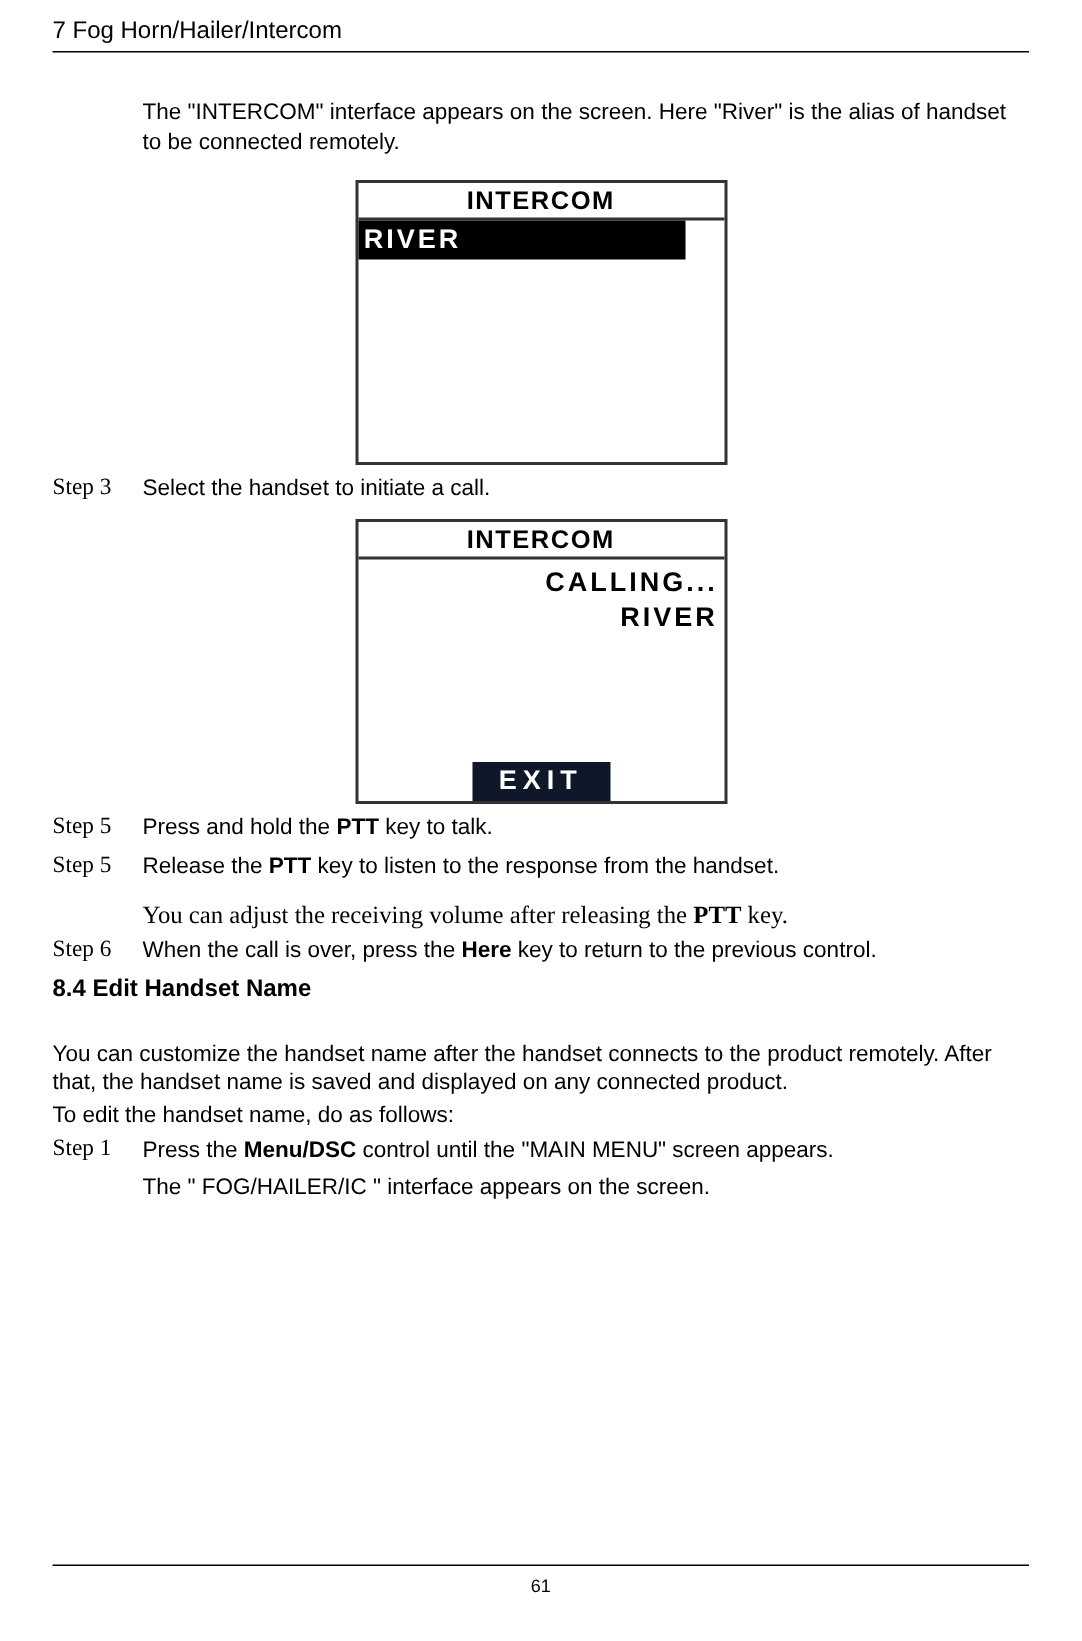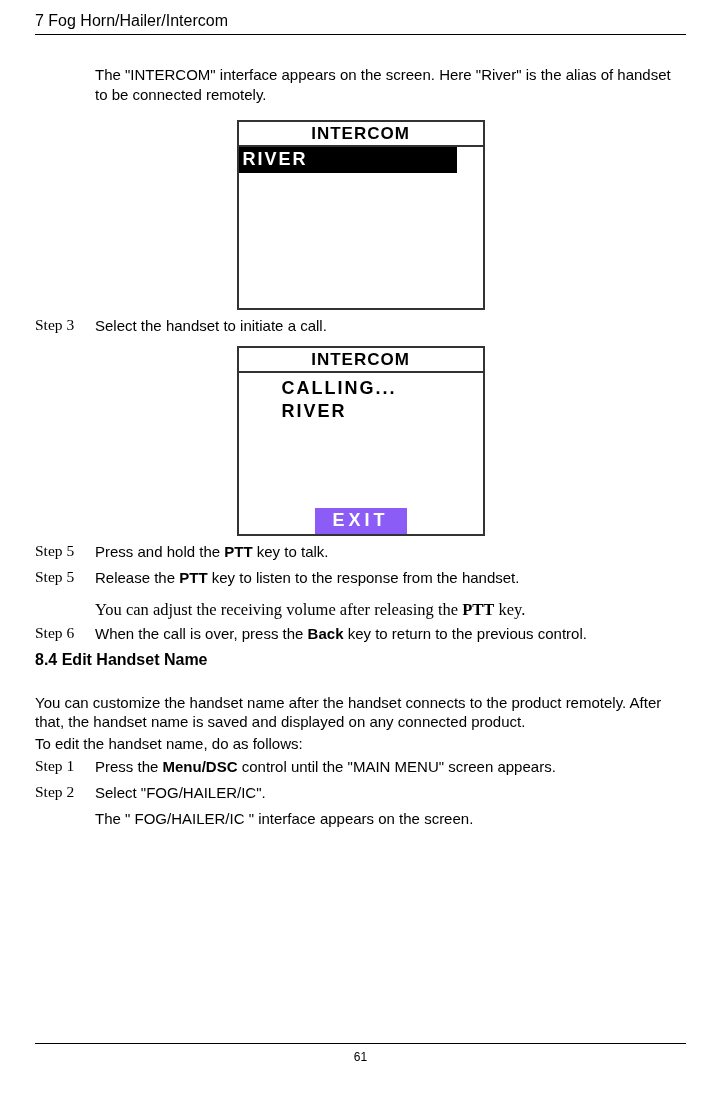--- a/index.html
+++ b/index.html
@@ -63,32 +63,31 @@
     padding: 2px 4px 3px 4px;
     text-align: left;
     width: 210px;
   }
   .lcd-row {
     font-family: 'Arial Black', Arial, sans-serif;
     font-weight: 900;
     font-size: 18px;
     letter-spacing: 2px;
     padding: 1px 4px;
-    text-align: left;
-    margin-left: 39px;
+    text-align: right;
   }
   .lcd-body {
     padding-top: 4px;
   }
   .lcd-bottom-button {
     position: absolute;
     bottom: 0;
     left: 50%;
     transform: translateX(-50%);
-    background: #8b5cf6;
+    background: #0f172a;
     color: #fff;
     font-family: 'Arial Black', Arial, sans-serif;
     font-weight: 900;
     font-size: 18px;
     letter-spacing: 4px;
     padding: 2px 18px 3px 18px;
   }
   .step-row {
     display: flex;
     margin-bottom: 6px;
@@ -185,40 +184,36 @@
       </div>
     </div>
 
     <div class="note-line">
       <span>You can adjust the receiving volume after releasing the </span><span style="font-weight:bold;">PTT</span><span> key.</span>
     </div>
 
     <div class="step-row">
       <div class="step-label">Step 6</div>
       <div class="step-text">
-        <span>When the call is over, press the </span><span class="bold">Back</span><span> key to return to the previous control.</span>
+        <span>When the call is over, press the </span><span class="bold">Here</span><span> key to return to the previous control.</span>
       </div>
     </div>
 
     <div class="section-heading">8.4 Edit Handset Name</div>
 
     <div class="para">You can customize the handset name after the handset connects to the product remotely. After that, the handset name is saved and displayed on any connected product.</div>
     <div class="para">To edit the handset name, do as follows:</div>
 
     <div class="step-row" style="margin-top:4px;">
       <div class="step-label">Step 1</div>
       <div class="step-text">
         <span>Press the </span><span class="bold">Menu/DSC</span><span> control until the "MAIN MENU" screen appears.</span>
       </div>
     </div>
 
-    <div class="step-row" style="margin-top:6px;">
-      <div class="step-label">Step 2</div>
-      <div class="step-text">Select "FOG/HAILER/IC".</div>
-    </div>
 
     <div class="sub-indent">The " FOG/HAILER/IC " interface appears on the screen.</div>
 
   </div>
 
   <div class="footer">
     <span>61</span>
   </div>
 
 </div>

